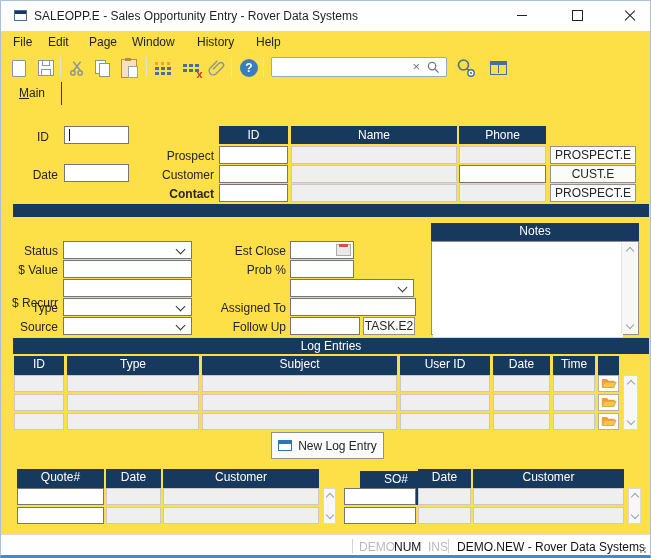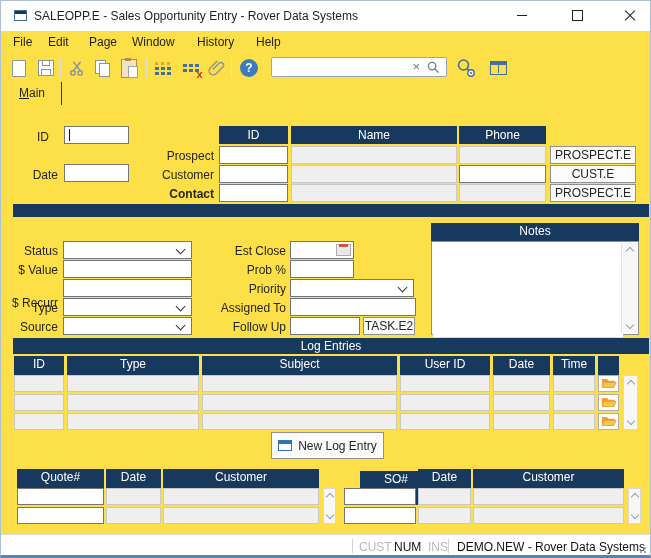--- a/index.html
+++ b/index.html
@@ -260,21 +260,20 @@
     </div>
 
   <span class="lbl" style="left:180px;top:243px;width:105px;">Est Close</span>
   <div class="fld" style="left:289px;top:240px;width:64px;height:18px;">
     <span class="calic"></span>
   </div>
 
   <span class="lbl" style="left:180px;top:262px;width:105px;">Prob %</span>
   <input class="fld" style="left: 289px; top: 259px; width: 64px; height: 18px;" value="">
 
-  <span class="lbl" style="left:180px;top:281px;width:105px;">Priority</span>
   <div class="ddiv" style="left:289px;top:278px;width:124px;height:18px;">
       <span class="dchev"></span>
     </div>
 
   <span class="lbl" style="left:180px;top:300px;width:105px;">Assigned To</span>
   <input class="fld" style="left: 289px; top: 297px; width: 126px; height: 18px;" value="">
 
   <span class="lbl" style="left:180px;top:319px;width:105px;">Follow Up</span>
   <input class="fld" style="left: 289px; top: 316px; width: 70px; height: 18px;" value="">
   <button class="btn" style="left:362px;top:316px;width:52px;height:18px;">TASK.E2</button>
@@ -372,21 +371,21 @@
   <input class="fld" style="left: 343px; top: 506px; width: 72px; height: 17px;">
   <div class="fld ro" style="left:417px;top:506px;width:53px;height:17px;"></div>
   <div class="fld ro" style="left:472px;top:506px;width:151px;height:17px;"></div>
   <div class="sb" style="left:627px;top:487px;width:13px;height:36px;">
     <span class="cu"></span>
       <span class="cd"></span>
   </div>
 
   <div class="statusbar">
     <span class="svline" style="left:351px;"></span>
-    <span class="abs" style="left:358px;top:5px;color:#b9b9b9;">CUST</span>
+    <span class="abs" style="left:358px;top:5px;color:#b9b9b9;">DEMO</span>
     <span class="abs" style="left:393px;top:5px;color:#111;">NUM</span>
     <span class="abs" style="left:427px;top:5px;color:#b9b9b9;">INS</span>
     <span class="svline" style="left:447px;"></span>
     <span class="abs" style="left:456px;top:5px;color:#111;">DEMO.NEW - Rover Data Systems</span>
     <span class="grip">
       <i style="left:643px;top:12px;"></i><i style="left:643px;top:16px;"></i><i style="left:639px;top:16px;"></i>
     </span>
   </div>
 
 </div>

